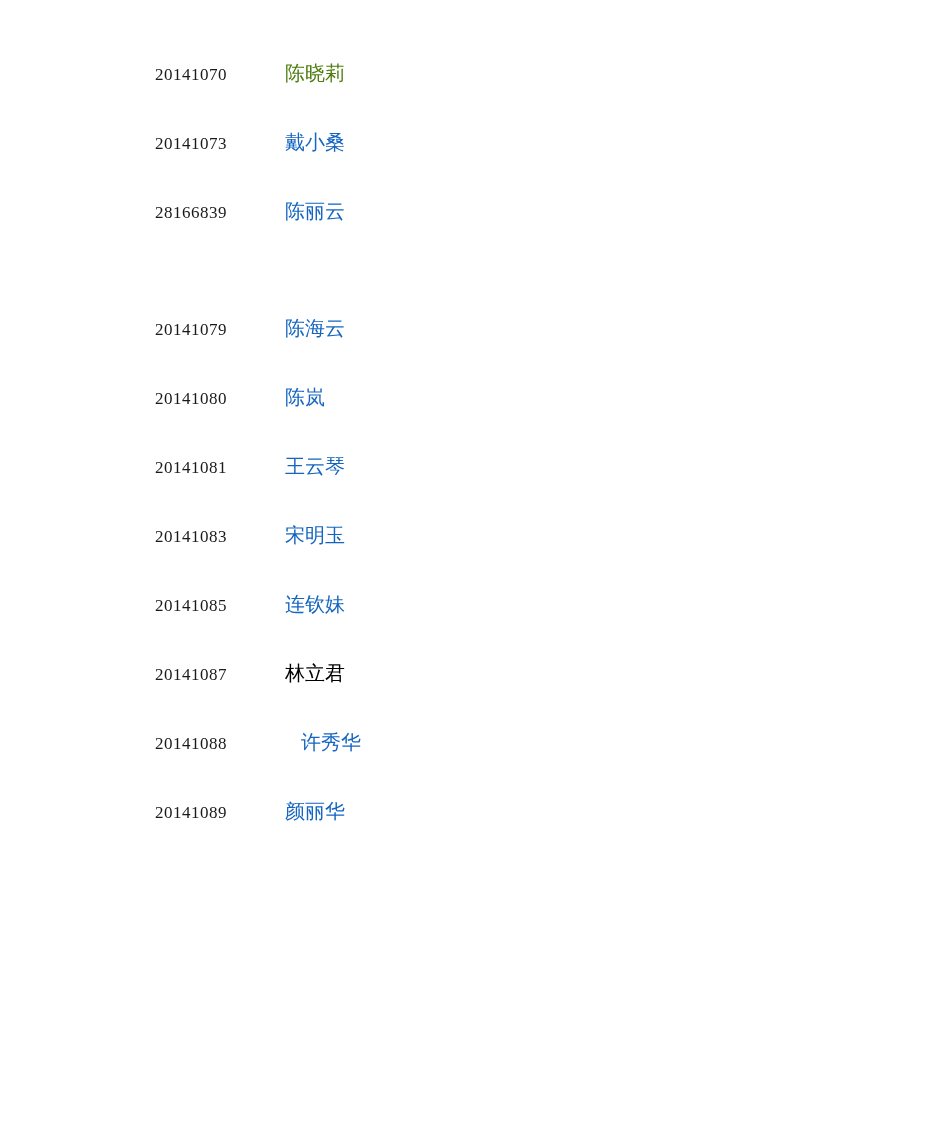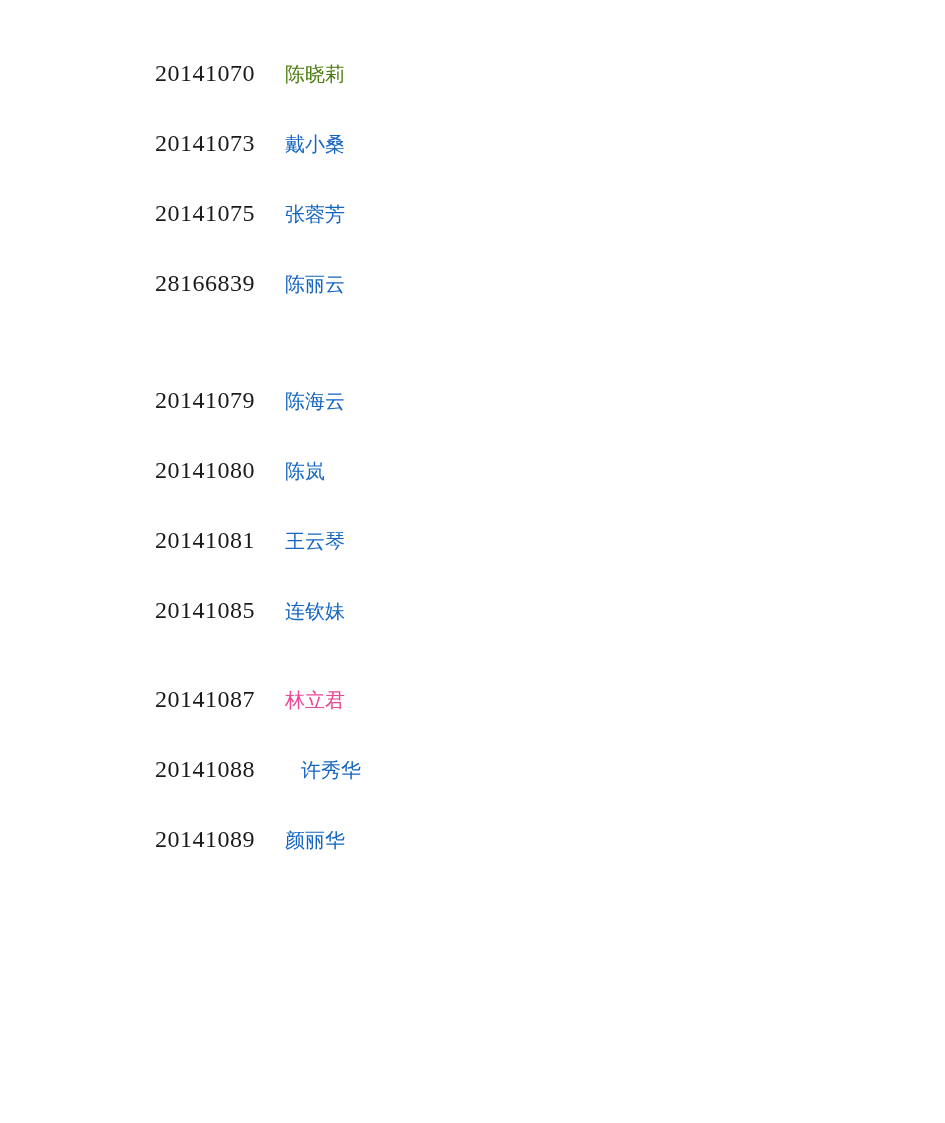--- a/index.html
+++ b/index.html
@@ -20,21 +20,21 @@
     }
 
     .list-item {
       display: flex;
       align-items: baseline;
       margin-bottom: 42px;
     }
 
     .item-id {
       color: #1a1a1a;
-      font-size: 24px;
+      font-size: 17px;
       min-width: 110px;
       letter-spacing: 0.5px;
     }
 
     .item-name {
       color: #1565c0;
       font-size: 20px;
       margin-left: 20px;
       text-decoration: none;
     }
@@ -45,46 +45,46 @@
 <div class="list-container">
 <div class="list-item">
       <span class="item-id">20141070</span>
       <span class="item-name" style="color: #4d7c0f;">陈晓莉</span>
     </div>
     <div class="list-item">
       <span class="item-id">20141073</span>
       <span class="item-name" style="color: rgb(21, 101, 192);">戴小桑</span>
     </div>
     <div class="list-item">
-      <span class="item-id">20141075</span>
-      <span class="item-name" style="color: rgb(21, 101, 192);">张蓉芳</span>
-    </div>
-    <div class="list-item">
       <span class="item-id">28166839</span>
       <span class="item-name" style="color: rgb(21, 101, 192);">陈丽云</span>
     </div>
     <div class="list-item">
       <span class="item-id">20141079</span>
       <span class="item-name" style="color: rgb(21, 101, 192); margin-top: 48px;">陈海云</span>
     </div>
     <div class="list-item">
       <span class="item-id">20141080</span>
       <span class="item-name" style="color: rgb(21, 101, 192);">陈岚</span>
     </div>
     <div class="list-item">
       <span class="item-id">20141081</span>
       <span class="item-name" style="color: rgb(21, 101, 192);">王云琴</span>
     </div>
     <div class="list-item">
+      <span class="item-id">20141083</span>
+      <span class="item-name" style="color: rgb(21, 101, 192);">宋明玉</span>
+    </div>
+    <div class="list-item">
       <span class="item-id">20141085</span>
       <span class="item-name" style="color: rgb(21, 101, 192);">连钦妹</span>
     </div>
     <div class="list-item">
       <span class="item-id">20141087</span>
-      <span class="item-name" style="color: #ec4899; margin-top: 20px;">林立君</span>
+      <span class="item-name" style="color: #000000;">林立君</span>
     </div>
     <div class="list-item">
       <span class="item-id">20141088</span>
       <span class="item-name" style="color: rgb(21, 101, 192); margin-left: 36px;">许秀华</span>
     </div>
     <div class="list-item">
       <span class="item-id">20141089</span>
       <span class="item-name" style="color: rgb(21, 101, 192);">颜丽华</span>
     </div>
   </div>

